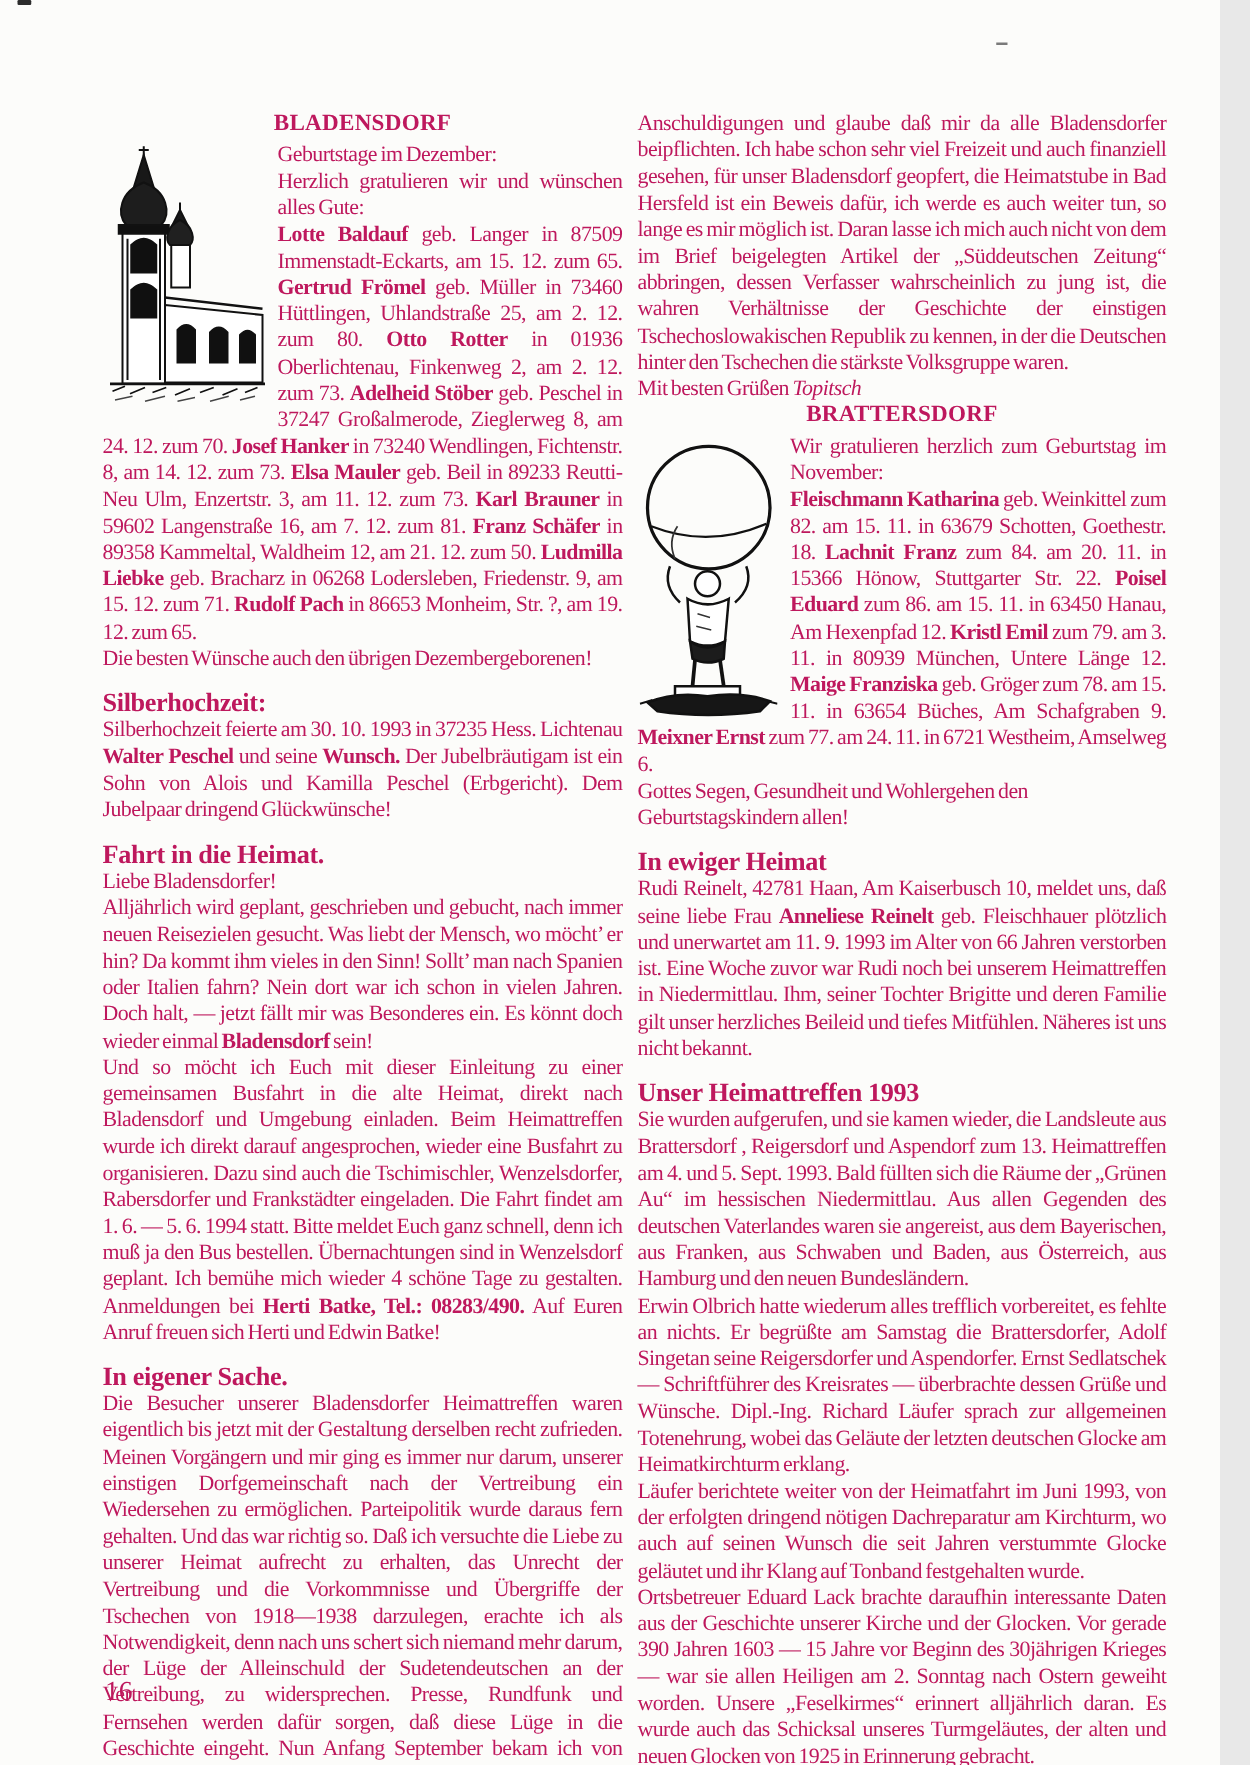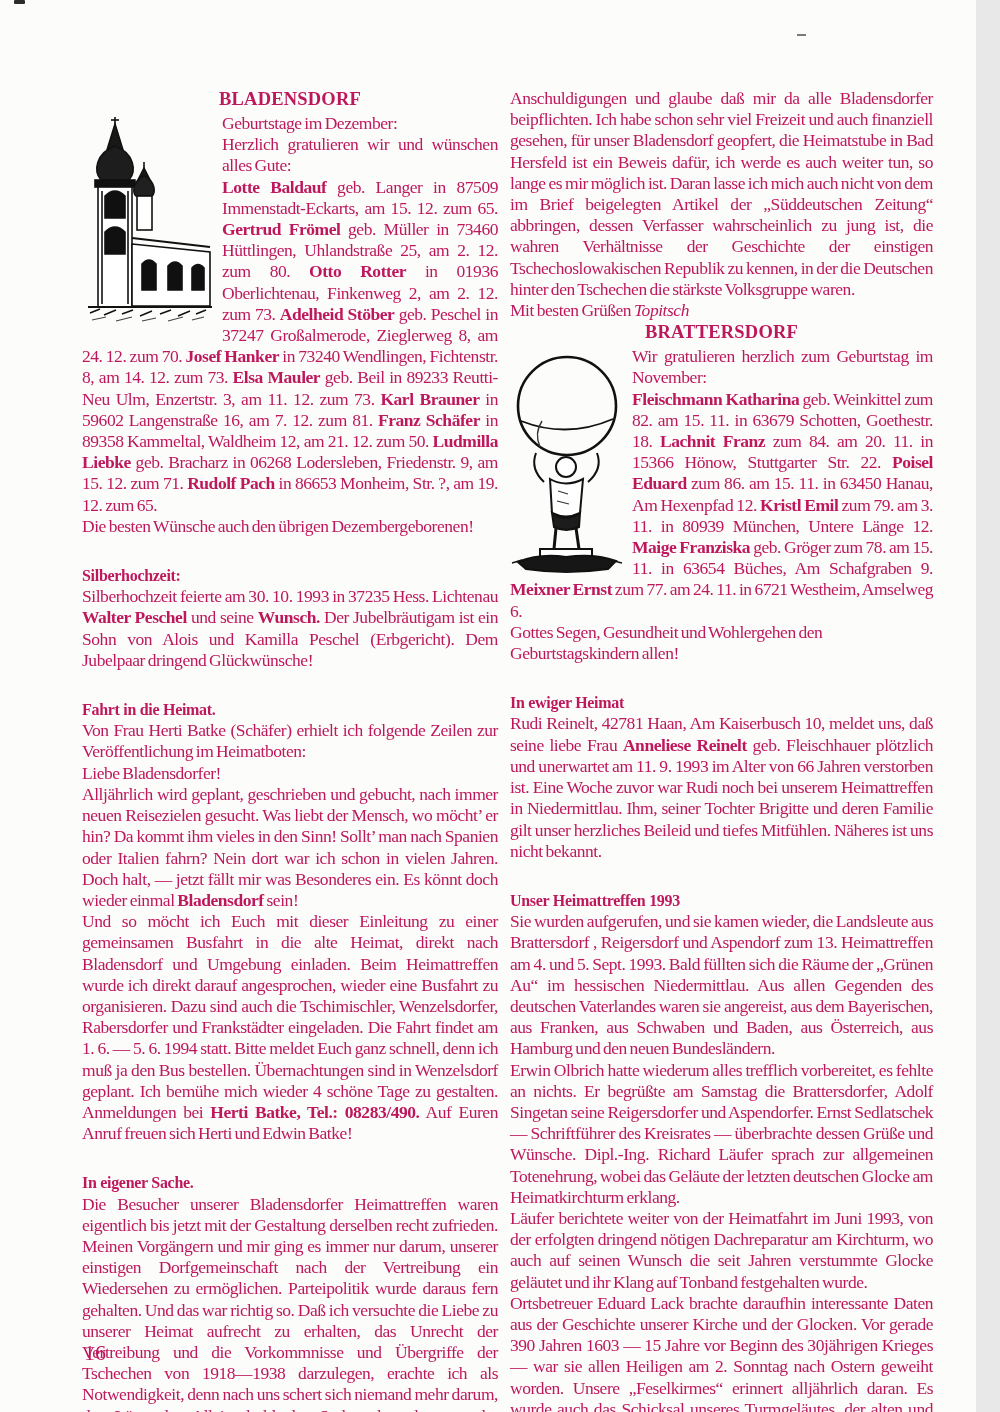--- a/index.html
+++ b/index.html
@@ -6,21 +6,21 @@
   .page{position:relative;width:976px;height:1412px;background:#fcfcfa;overflow:hidden;
         font-family:"Liberation Serif", serif;color:#be185d;}
   .col{position:absolute;top:88px;}
   .col-left{left:82px;width:416px;}
   .col-right{left:510px;width:423px;}
   p.body{margin:0;text-align:justify;font-size:17.5px;line-height:21.2px;
          letter-spacing:-0.45px;word-spacing:-1.2px;}
   p.body.last{text-align:left;}
   h2.town{margin:0 0 3px 0;text-align:center;font-size:18.5px;line-height:22px;
           font-weight:bold;letter-spacing:0.2px;}
-  h3.sec{margin:28px 0 0 0;clear:both;font-size:16px;line-height:21.2px;
+  h3.sec{margin:15px 0 0 0;clear:both;font-size:21px;line-height:21.2px;
          font-weight:bold;letter-spacing:-0.3px;}
   .signoff{text-align:right;padding-right:12px;}
   .float-img{float:left;}
   .church{width:132px;height:213px;margin:3px 8px 2px 0;}
   .atlas{width:112px;height:224px;margin:5px 10px 2px 0;}
   .gap-lg{margin-top:22px;}
   .pagenum{position:absolute;left:84px;top:1340px;font-size:22px;letter-spacing:0;}
   .artifact{position:absolute;}
   .a-corner{left:14px;top:0;width:11px;height:4px;background:#2c2c2c;border-radius:1px;}
   .a-dash{left:797px;top:34px;width:9px;height:2px;background:#7a7a7a;}
@@ -80,21 +80,20 @@
       </div>
     </section>
 
     <section>
       <h3 class="sec">Silberhochzeit:</h3>
       <p class="body"><span>Silberhochzeit feierte am 30. 10. 1993 in 37235 Hess. Lichtenau </span><span style="font-weight: bold;">Walter Peschel</span><span> und seine </span><span style="font-weight: bold;">Wunsch.</span><span> Der Jubelbräutigam ist ein Sohn von Alois und Kamilla Peschel (Erbgericht). Dem Jubelpaar dringend Glückwünsche!</span></p>
     </section>
 
     <section>
       <h3 class="sec">Fahrt in die Heimat.</h3>
-      <p class="body"><span>Von Frau Herti Batke (Schäfer) erhielt ich folgende Zeilen zur Veröffentlichung im Heimatboten:</span></p>
       <p class="body"><span>Liebe Bladensdorfer!</span></p>
       <p class="body"><span>Alljährlich wird geplant, geschrieben und gebucht, nach immer neuen Reisezielen gesucht. Was liebt der Mensch, wo möcht’ er hin? Da kommt ihm vieles in den Sinn! Sollt’ man nach Spanien oder Italien fahrn? Nein dort war ich schon in vielen Jahren. Doch halt, — jetzt fällt mir was Besonderes ein. Es könnt doch wieder einmal </span><span style="font-weight: bold;">Bladensdorf</span><span> sein!</span></p>
       <p class="body"><span>Und so möcht ich Euch mit dieser Einleitung zu einer gemeinsamen Busfahrt in die alte Heimat, direkt nach Bladensdorf und Umgebung einladen. Beim Heimattreffen wurde ich direkt darauf angesprochen, wieder eine Busfahrt zu organisieren. Dazu sind auch die Tschimischler, Wenzelsdorfer, Rabersdorfer und Frankstädter eingeladen. Die Fahrt findet am 1. 6. — 5. 6. 1994 statt. Bitte meldet Euch ganz schnell, denn ich muß ja den Bus bestellen. Übernachtungen sind in Wenzelsdorf geplant. Ich bemühe mich wieder 4 schöne Tage zu gestalten. Anmeldungen bei </span><span style="font-weight: bold;">Herti Batke, Tel.: 08283/490.</span><span> Auf Euren Anruf freuen sich Herti und Edwin Batke!</span></p>
     </section>
 
     <section>
       <h3 class="sec">In eigener Sache.</h3>
       <p class="body"><span>Die Besucher unserer Bladensdorfer Heimattreffen waren eigentlich bis jetzt mit der Gestaltung derselben recht zufrieden. Meinen Vorgängern und mir ging es immer nur darum, unserer einstigen Dorfgemeinschaft nach der Vertreibung ein Wiedersehen zu ermöglichen. Parteipolitik wurde daraus fern gehalten. Und das war richtig so. Daß ich versuchte die Liebe zu unserer Heimat aufrecht zu erhalten, das Unrecht der Vertreibung und die Vorkommnisse und Übergriffe der Tschechen von 1918—1938 darzulegen, erachte ich als Notwendigkeit, denn nach uns schert sich niemand mehr darum, der Lüge der Alleinschuld der Sudetendeutschen an der Vertreibung, zu widersprechen. Presse, Rundfunk und Fernsehen werden dafür sorgen, daß diese Lüge in die Geschichte eingeht. Nun Anfang September bekam ich von einer Besucherin unseres Treffens (sie war allerdings bei vorangegangenen Treffen selten dabei) einen Brief, sie wäre enttäuscht gewesen, über so viel Haß und Arroganz, wie sie beim Treffen erlebte. Ich weiß mich frei von solchen beleidigenden</span></p>
     </section>
 

